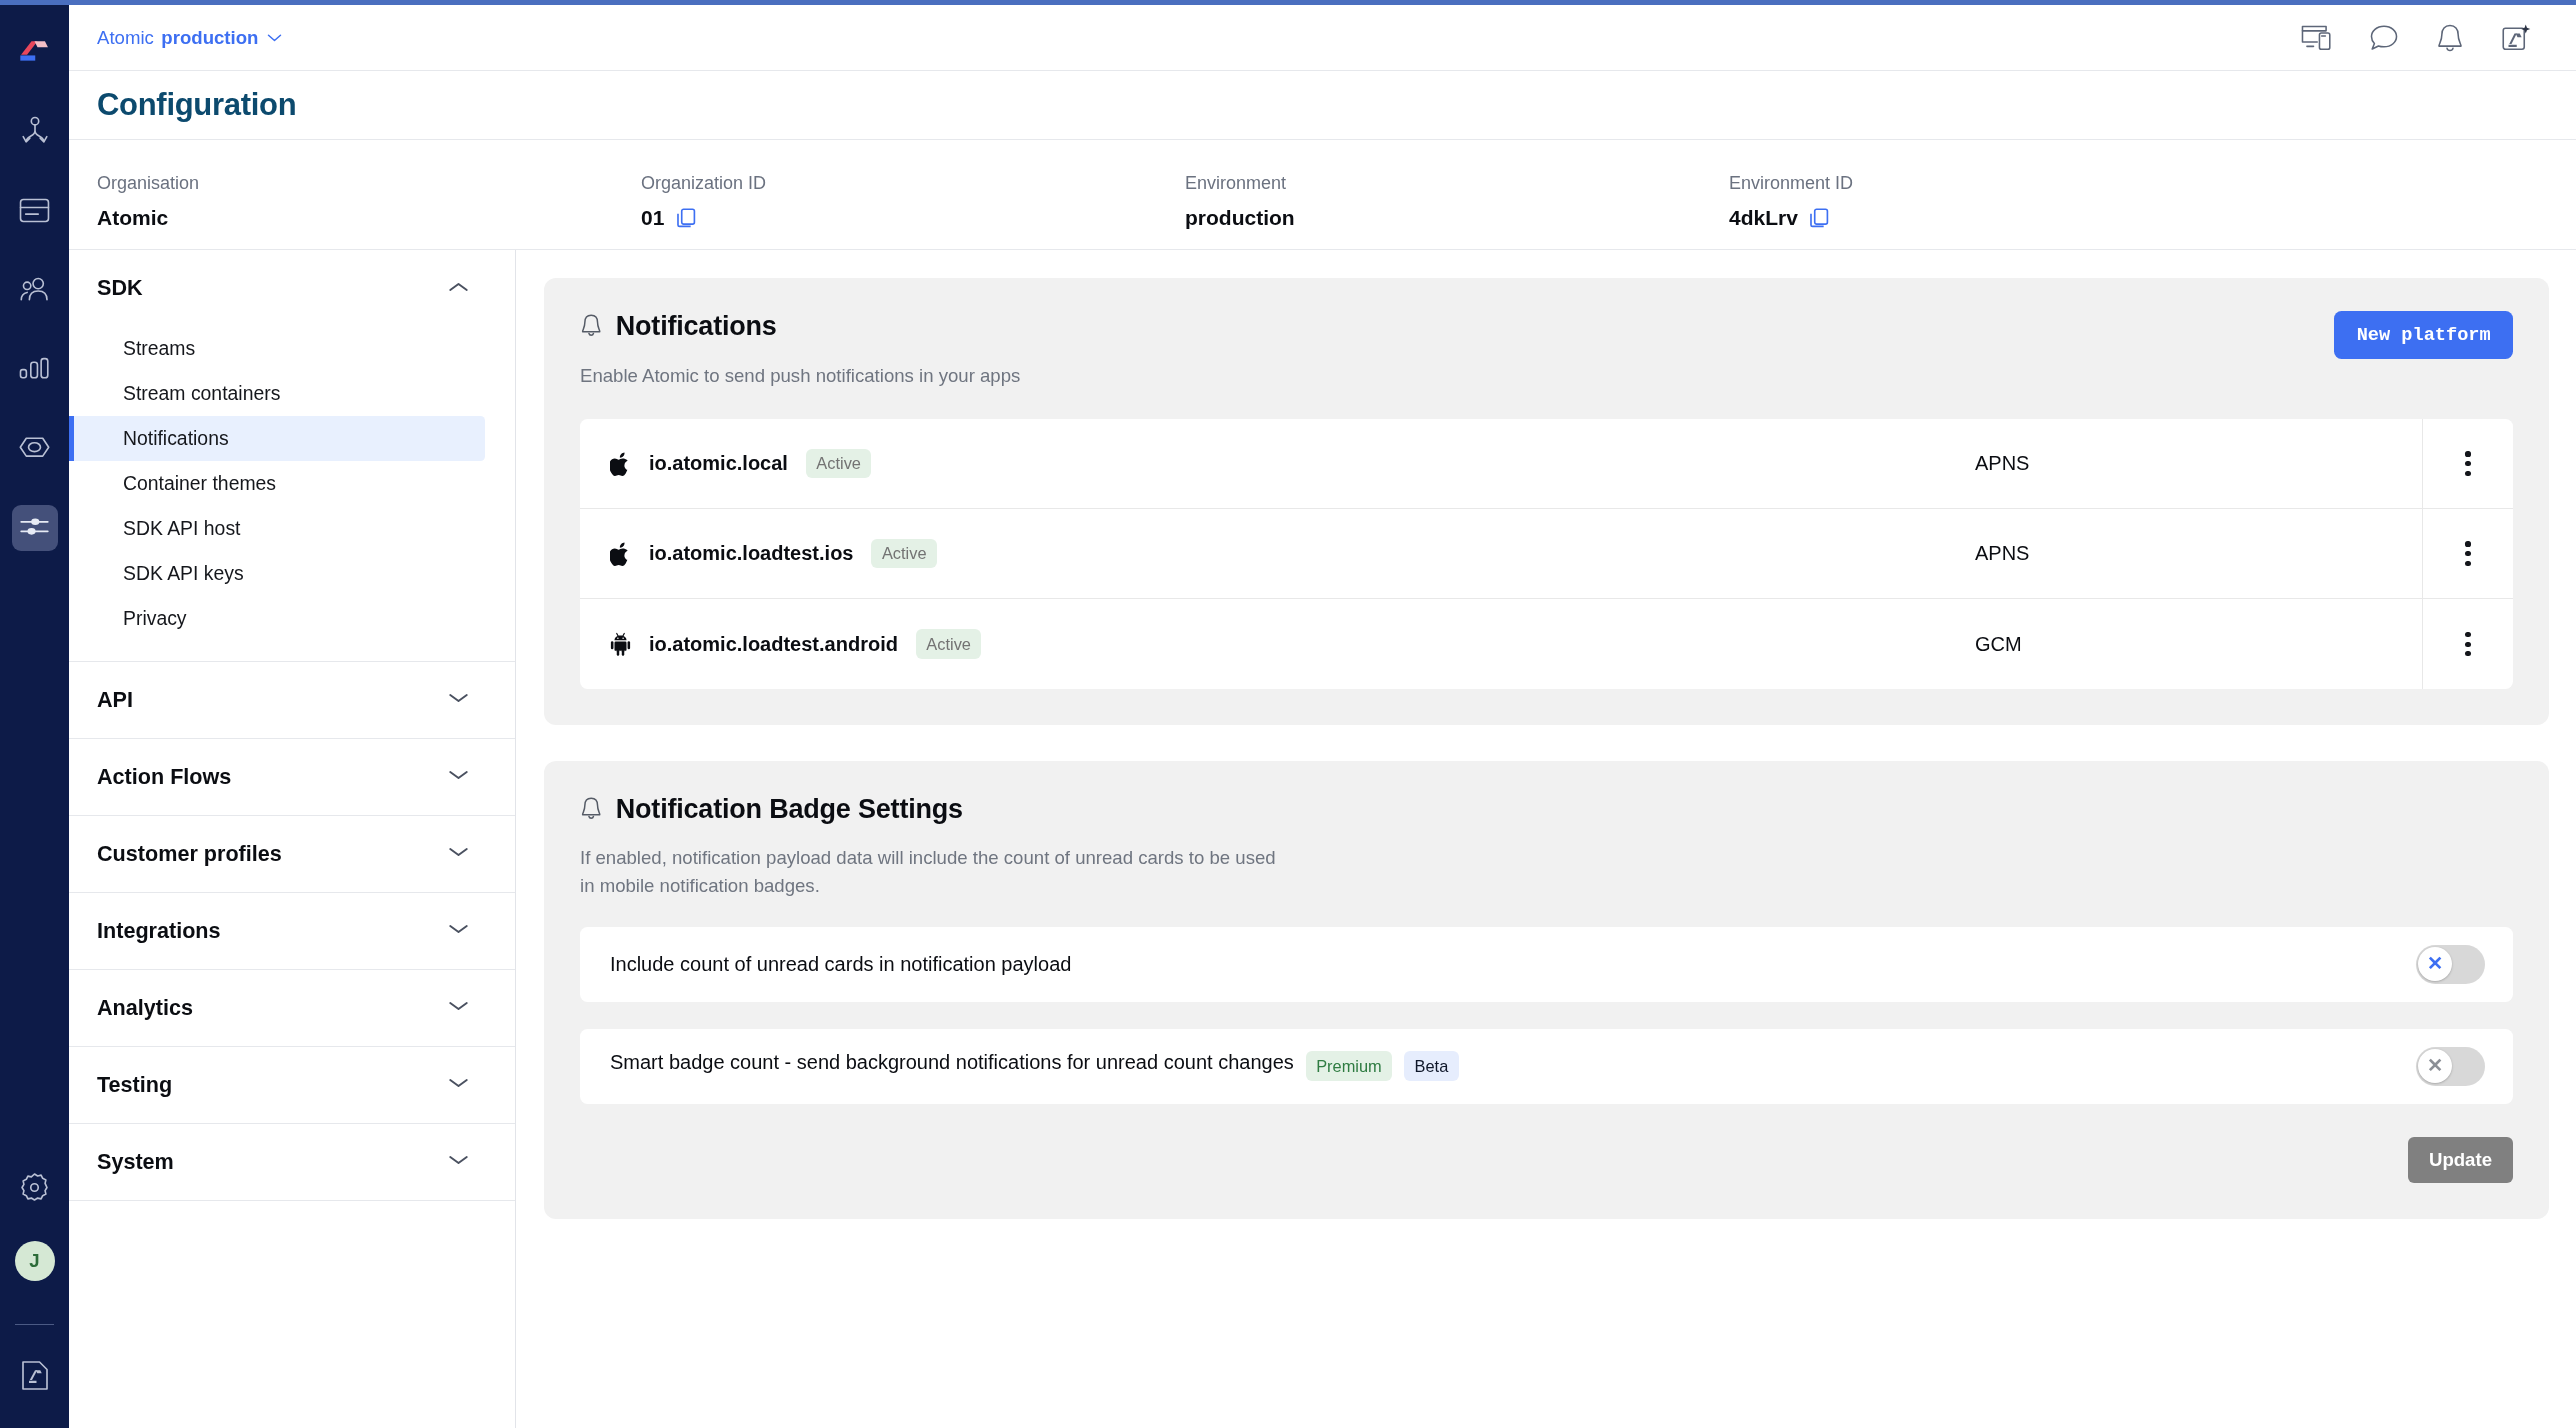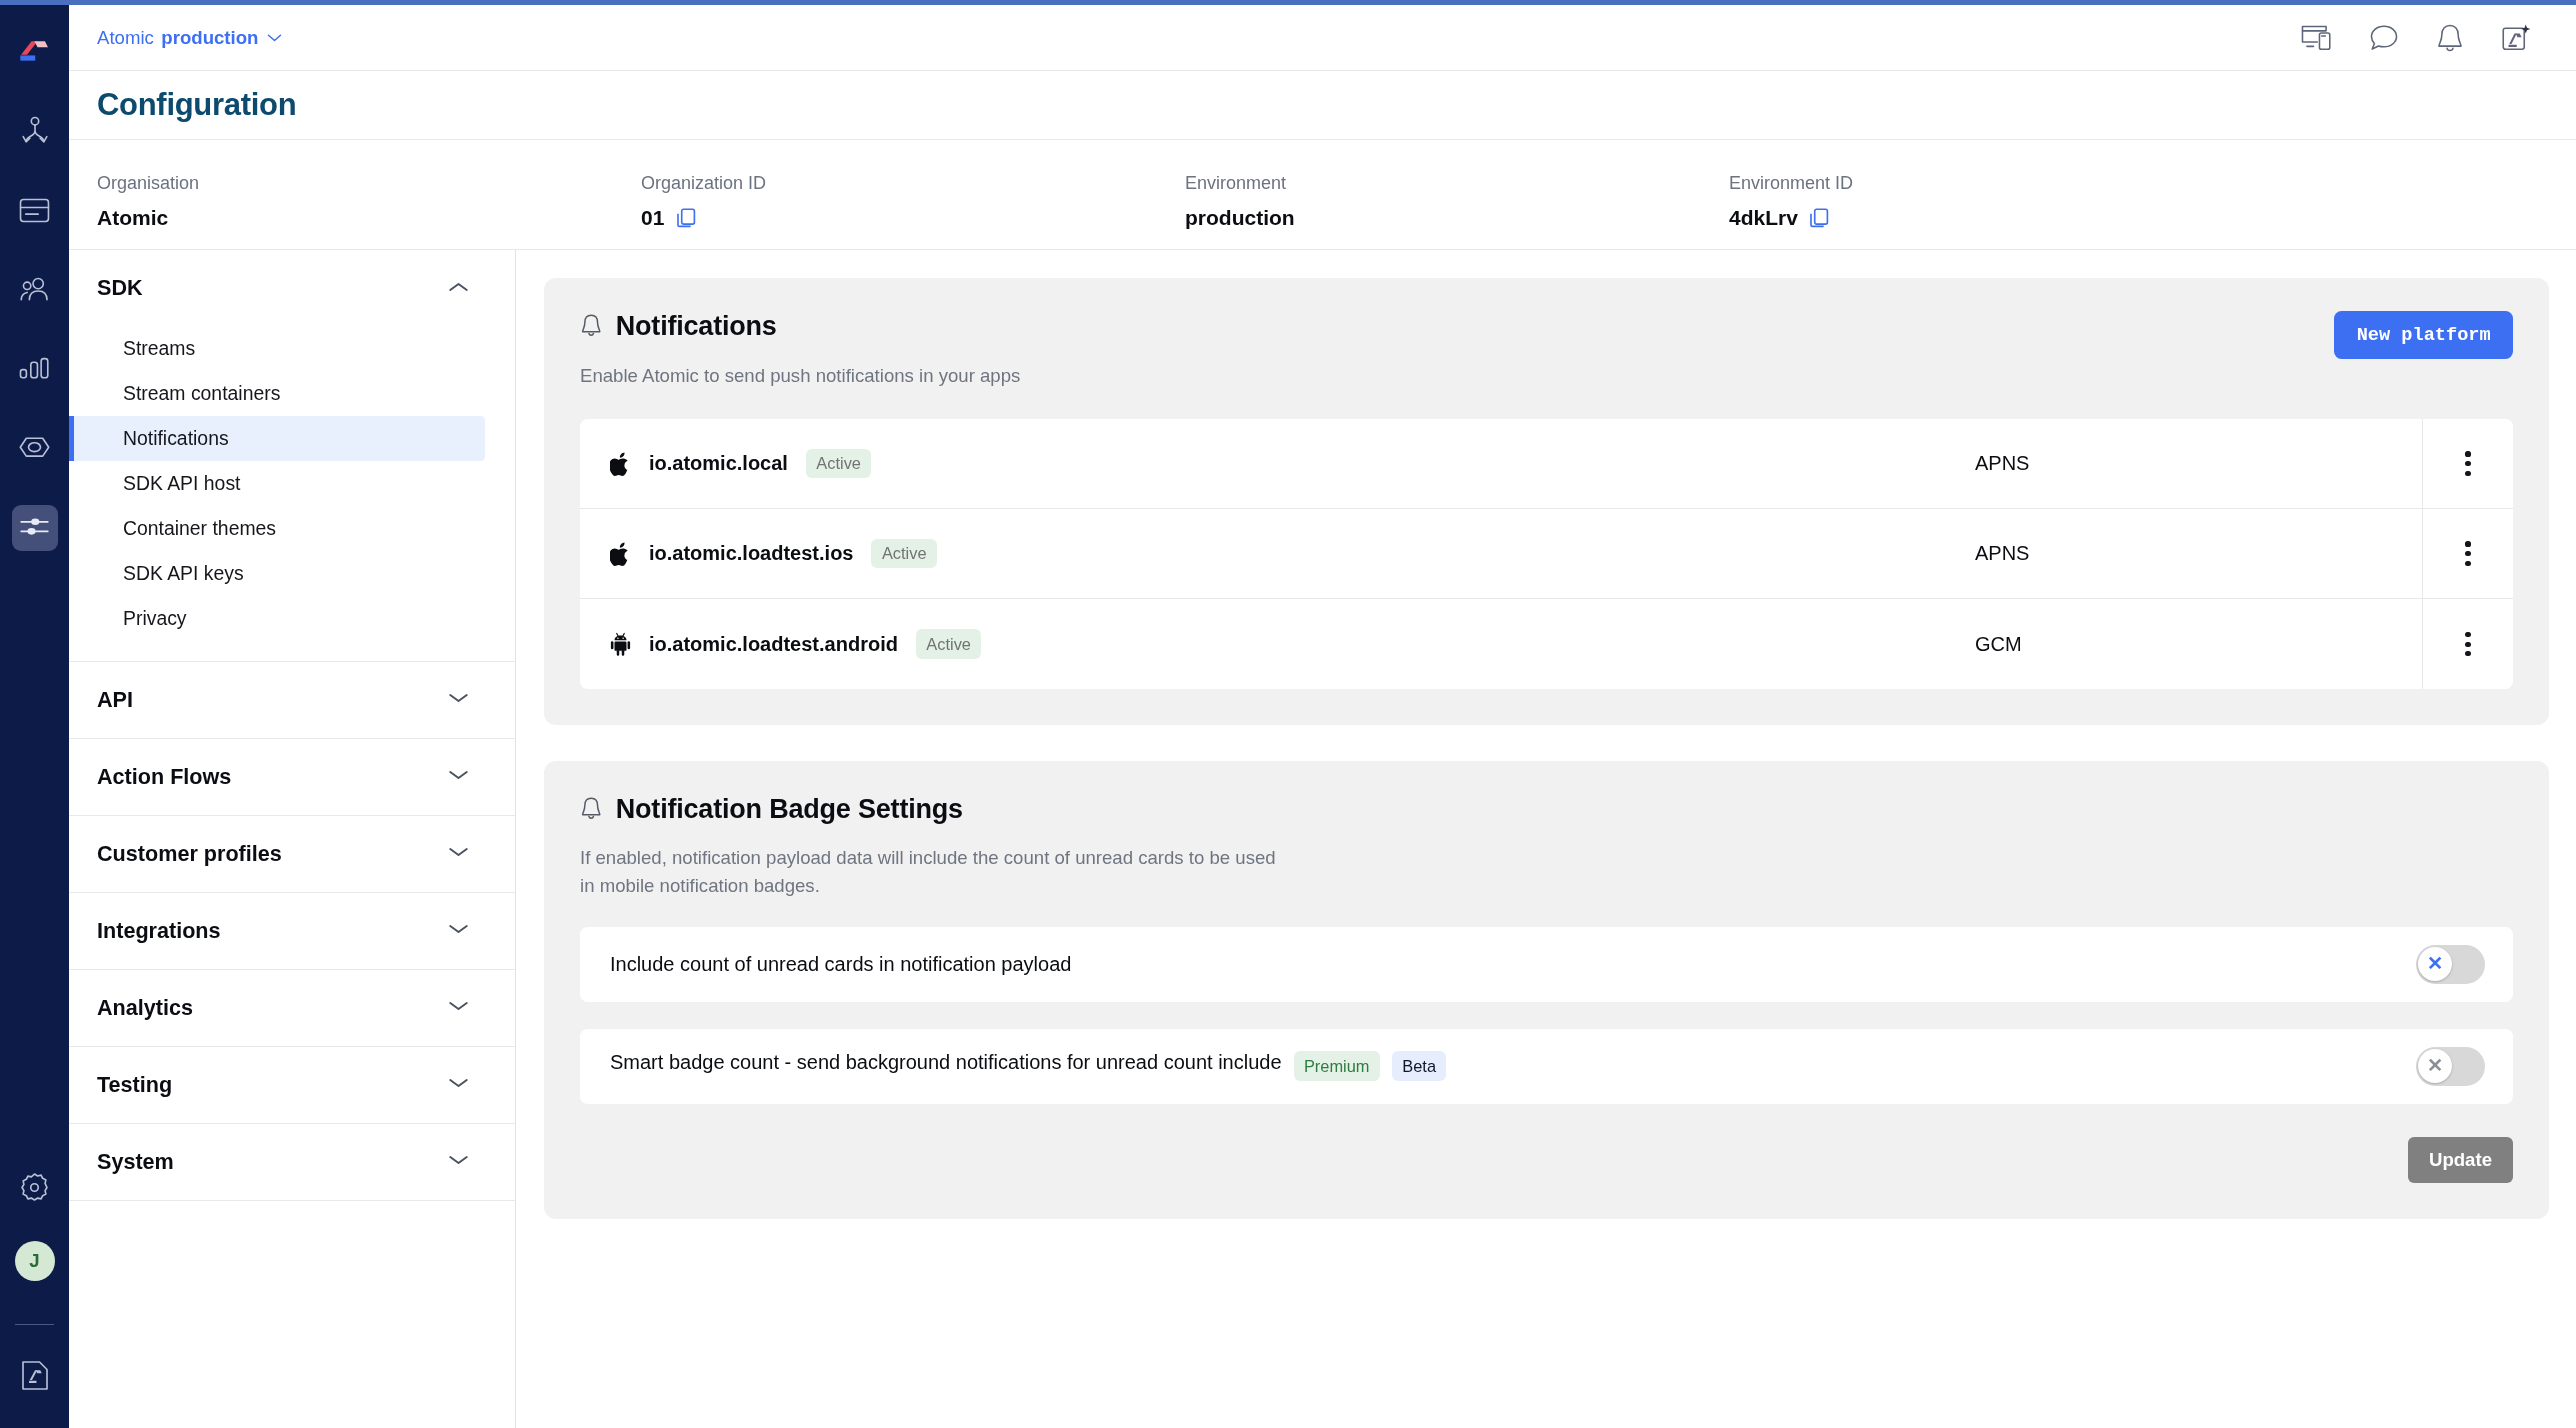--- a/index.html
+++ b/index.html
@@ -403,24 +403,24 @@
             <div class="nav-item">
                 <span>Streams</span>
               </div>
             <div class="nav-item">
                 <span>Stream containers</span>
               </div>
             <div class="nav-item selected">
                 <span>Notifications</span>
               </div>
             <div class="nav-item">
+                <span>Container themes</span>
+              </div>
+            <div class="nav-item">
                 <span>SDK API host</span>
-              </div>
-            <div class="nav-item">
-                <span>Container themes</span>
               </div>
             <div class="nav-item">
                 <span>SDK API keys</span>
               </div>
             <div class="nav-item">
                 <span>Privacy</span>
               </div>
           </div>
         </div>
 
@@ -619,21 +619,21 @@
             </div>
             <div class="toggle">
               <div class="knob">
                 <span class="knob-x on">✕</span>
               </div>
             </div>
           </div>
 
           <div class="setting-row">
             <div class="setting-label">
-              <span>Smart badge count - send background notifications for unread count include</span>
+              <span>Smart badge count - send background notifications for unread count changes</span>
               <span class="pill pill-premium">Premium</span>
               <span class="pill pill-beta">Beta</span>
             </div>
             <div class="toggle">
               <div class="knob">
                 <span class="knob-x off">✕</span>
               </div>
             </div>
           </div>
 

